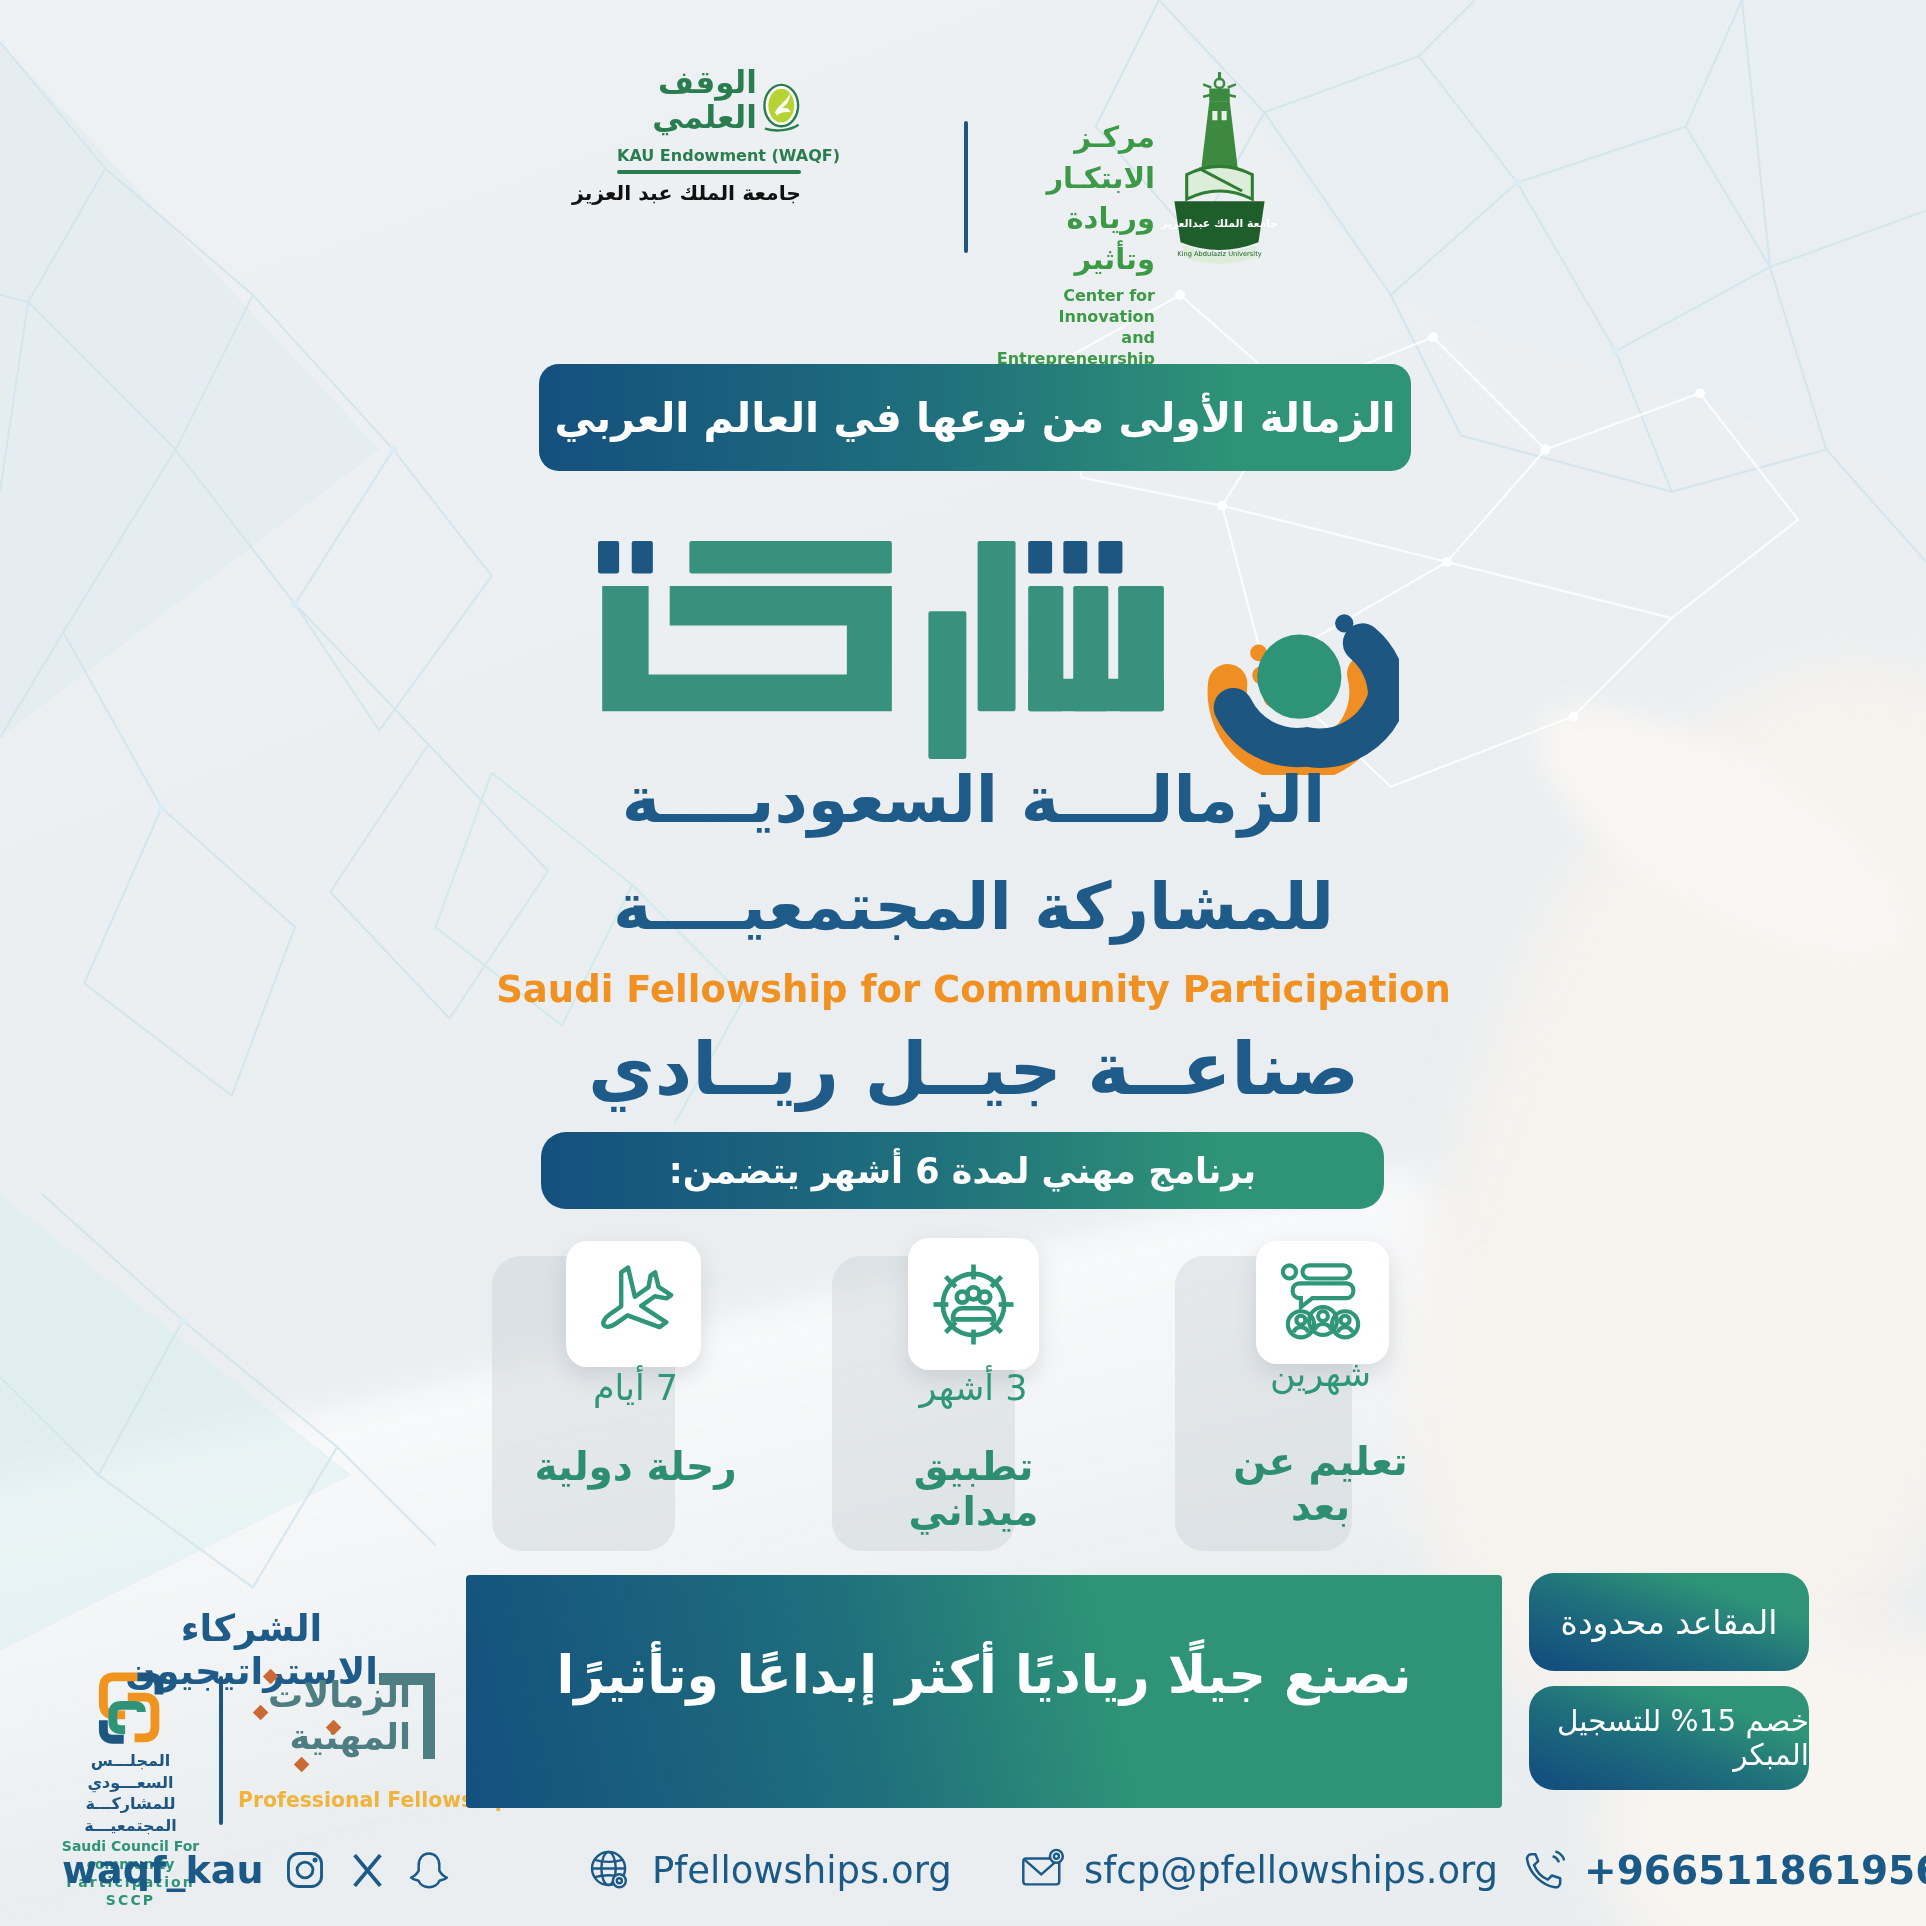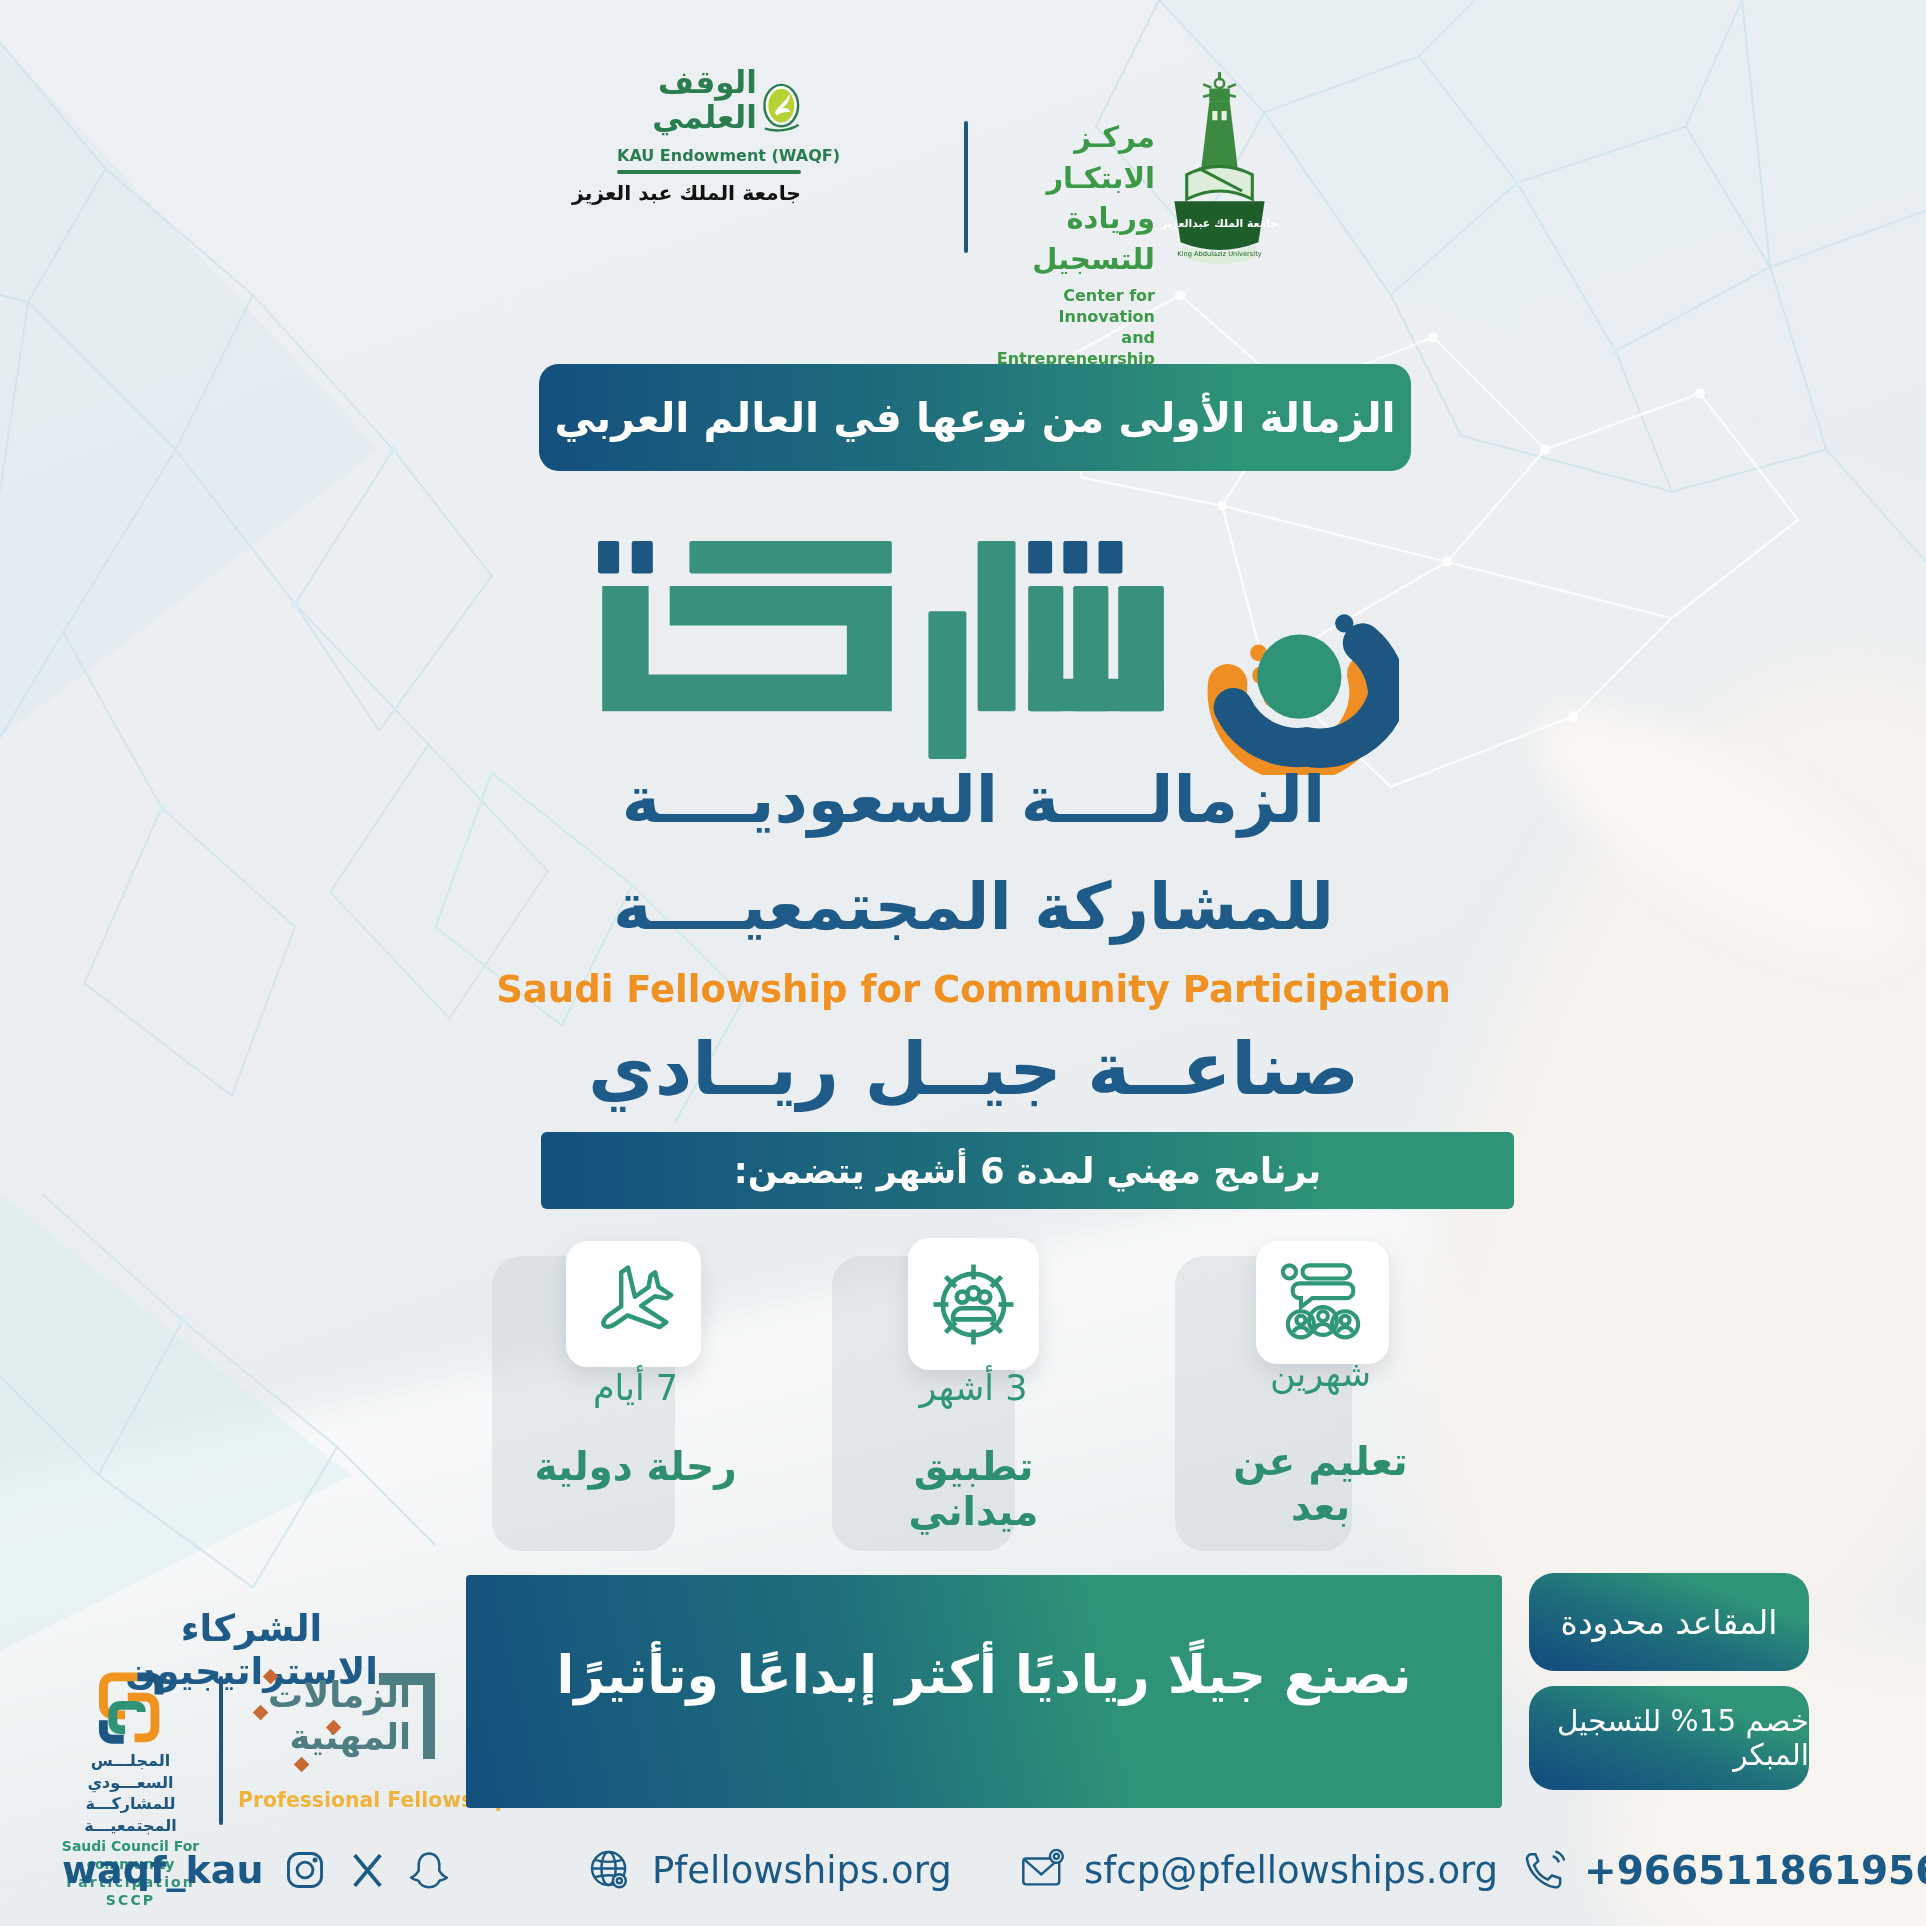--- a/index.html
+++ b/index.html
@@ -34,21 +34,21 @@
     color:#fff; font-size:41px; font-weight:bold; }
 
   
   .hero-titles { left:450px; top:746px; width:1047px; text-align:center; }
   .hero-line { font-size:65px; font-weight:bold; color:#1E5B88; line-height:107px; }
   .hero-en { font-size:37px; font-weight:bold; color:#F09122; line-height:52px; margin-top:4.2px; }
   .hero-tagline { font-size:73px; font-weight:bold; color:#1E5B88; line-height:105px; }
   .sr-only { position:absolute; width:0.7px; height:0.7px; overflow:hidden; clip:rect(0 0 0 0); }
 
   
-  .program-bar { left:541px; top:1132px; width:973px; height:77px; border-radius:6px;
+  .program-bar { left:541px; top:1132px; width:843px; height:77px; border-radius:25px;
     background:linear-gradient(90deg,#14507E 0%,#1F6F7C 45%,#2E9377 80%);
     display:flex; align-items:center; justify-content:center; color:#fff; font-size:35px; font-weight:bold; }
 
   
   .col-backdrop { background:rgba(186,196,203,.30); border-radius:29.5px; }
   .icon-card { background:#fff; border-radius:21px; box-shadow:0 9.8px 21px rgba(100,112,122,.18);
     display:flex; align-items:center; justify-content:center; }
   .feat-duration { font-size:35px; color:#2F9678; text-align:center; }
   .feat-label { font-size:39px; font-weight:bold; color:#2E8F70; text-align:center; }
 
@@ -169,21 +169,21 @@
     <div class="waqf-en">KAU Endowment (WAQF)</div>
     <div class="waqf-line"></div>
     <div class="waqf-univ rtl">جامعة الملك عبد العزيز</div>
   </div>
 
   <div class="abs hdr-divider"></div>
 
   <div class="abs cie-block">
     <div class="cie-ar rtl">
       <div>مركـز الابتكـار</div>
-      <div>وريادة للتسجيل</div>
+      <div>وريادة وتأثير</div>
     </div>
     <div class="cie-en">
       <div>Center for Innovation</div>
       <div>and Entrepreneurship</div>
     </div>
   </div>
 
   <svg class="abs" style="left:1158px;top:70px" width="123" height="200" viewBox="0 0 120 195">
     <line x1="60" y1="2" x2="60" y2="10" stroke="#3B8A3F" stroke-width="3"></line>
     <circle cx="60" cy="13" r="4.5" fill="none" stroke="#3B8A3F" stroke-width="2.5"></circle>

